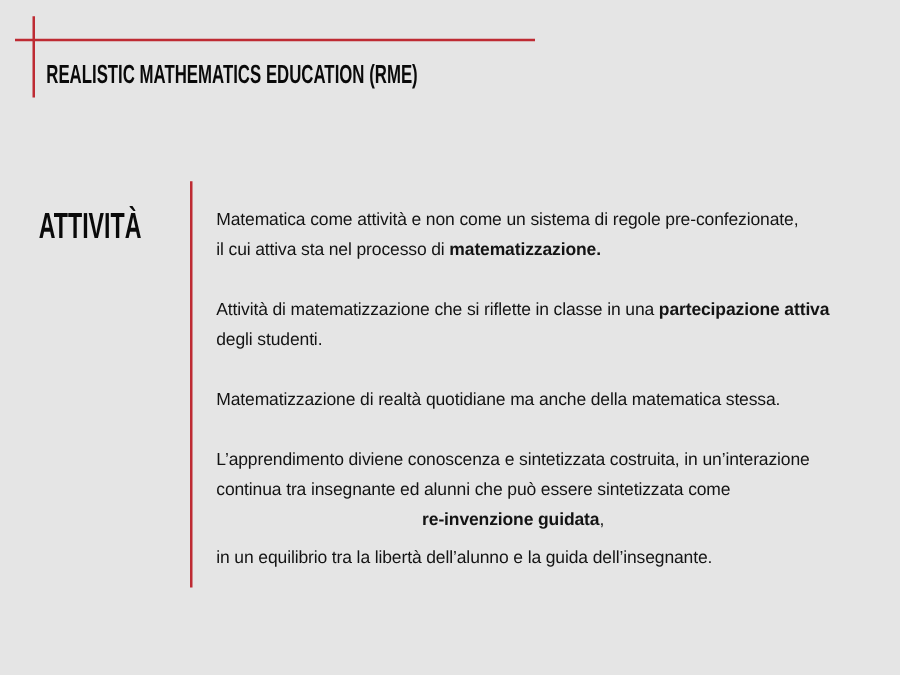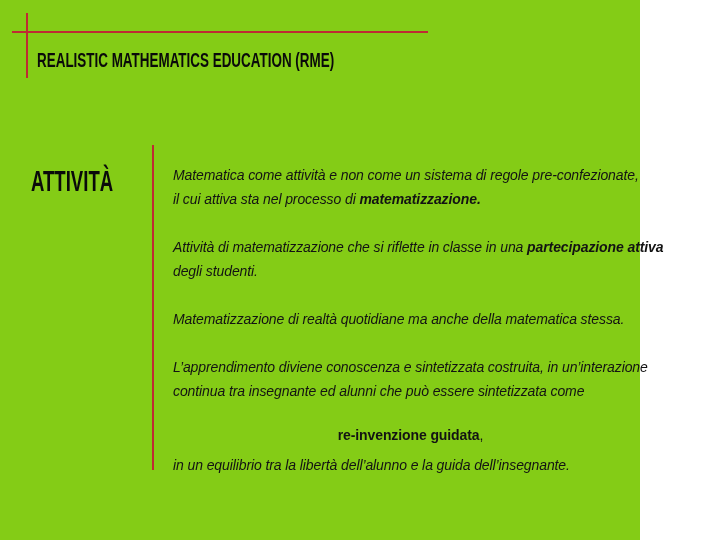--- a/index.html
+++ b/index.html
@@ -9,24 +9,23 @@
   }
   body {
     width: 720px;
     height: 540px;
     font-family: "Liberation Sans", sans-serif;
     color: #111111;
     overflow: hidden;
   }
   .slide {
     position: relative;
-    width: 628px;
+    width: 720px;
     height: 540px;
-    background: #84cc16;
-    padding-left: 12px;
+    background: #e5e5e5;
   }
   
   .cross-v {
     position: absolute;
     left: 26px;
     top: 13px;
     width: 2px;
     height: 65px;
   }
   .cross-h {
@@ -74,25 +73,25 @@
     left: 173px;
     top: 163px;
     width: 475px;
     font-size: 14px;
     line-height: 24px;
     letter-spacing: -0.1px;
     color: #131313;
   }
   .para { margin: 0 0 24px 0; }
   .para:last-child { margin-bottom: 0; }
-  .line { white-space: nowrap; font-style: italic; }
+  .line { white-space: nowrap; }
   .line-center {
     text-align: center;
     white-space: nowrap;
-    margin-top: 20px;
+    margin-top: 0;
   }
   .line-after-center { margin-top: 6px; }
   .b { font-weight: bold; text-align: center; }
 </style>
 </head>
 <body>
 
 <div class="slide">
 
   <div class="cross-v accent-bg" style="background: rgb(190, 43, 51);"></div>

